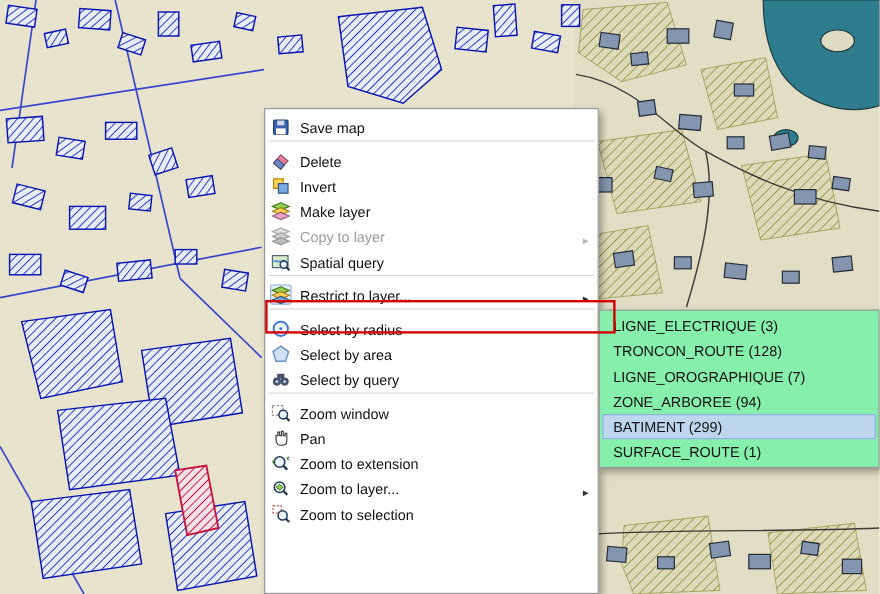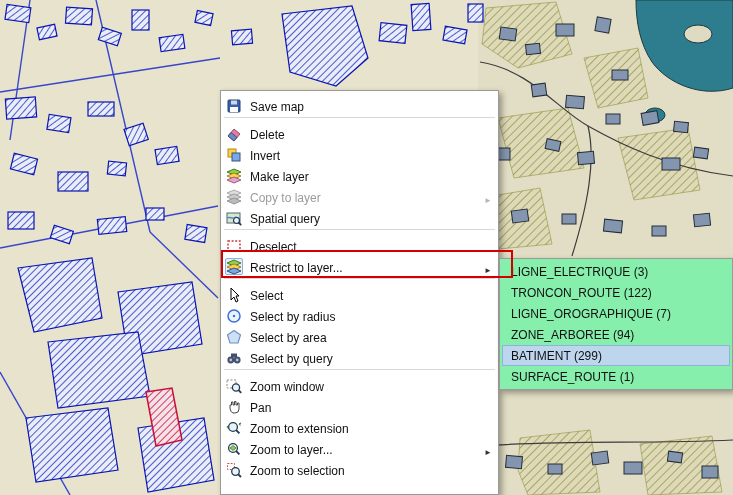--- a/index.html
+++ b/index.html
@@ -226,51 +226,35 @@
             <path d="M1,8 C4,6 7,10 10,7 L14,9" fill="none" stroke="#4A8FD0" stroke-width="1.4"></path>
             <circle cx="10.5" cy="10.5" r="3" fill="#EAF2FA" stroke="#223A55" stroke-width="1.2"></circle>
             <line x1="12.7" y1="12.7" x2="15.2" y2="15.2" stroke="#223A55" stroke-width="1.8"></line>
           </svg>
       </span>
       <span class="lbl">Spatial query</span>
     </div>
 
     <div class="sep"></div>
 
-    <div class="mi">
-      <span class="ic">
-        <svg viewBox="0 0 16 16" width="16" height="16">
-            <rect x="2" y="3" width="12" height="10" fill="none" stroke="#D03030" stroke-width="1.4" stroke-dasharray="2,1.6"></rect>
-          </svg>
-      </span>
-      <span class="lbl">Deselect</span>
-    </div>
 
     <div class="mi">
       <span class="ic boxed">
         <svg viewBox="0 0 16 16" width="16" height="16">
             <polygon points="8,1 15,4 8,7 1,4" fill="#8FD14F" stroke="#4A7A1E"></polygon>
             <polygon points="8,5 15,8 8,11 1,8" fill="#FFD24D" stroke="#A8821E"></polygon>
             <polygon points="8,9 15,12 8,15 1,12" fill="#7AA7E8" stroke="#33557A"></polygon>
           </svg>
       </span>
       <span class="lbl">Restrict to layer...</span>
       <span class="arrow">►</span>
     </div>
 
     <div class="sep"></div>
 
-    <div class="mi">
-      <span class="ic">
-        <svg viewBox="0 0 16 16" width="16" height="16">
-            <polygon points="5,1 5,13 8,10 10,15 12,14 10,9 13,9" fill="#FFFFFF" stroke="#000000"></polygon>
-          </svg>
-      </span>
-      <span class="lbl">Select</span>
-    </div>
 
     <div class="mi">
       <span class="ic">
         <svg viewBox="0 0 16 16" width="16" height="16">
             <circle cx="8" cy="8" r="6" fill="#EAF2FA" stroke="#3A6FD8" stroke-width="1.5"></circle>
             <circle cx="8" cy="8" r="1.2" fill="#3A6FD8"></circle>
           </svg>
       </span>
       <span class="lbl">Select by radius</span>
     </div>
@@ -353,21 +337,21 @@
       <span class="lbl">Zoom to selection</span>
     </div>
 
   </div>
 
   <div class="submenu">
     <div class="smi">
       <span>LIGNE_ELECTRIQUE (3)</span>
     </div>
     <div class="smi">
-      <span>TRONCON_ROUTE (122)</span>
+      <span>TRONCON_ROUTE (128)</span>
     </div>
     <div class="smi">
       <span>LIGNE_OROGRAPHIQUE (7)</span>
     </div>
     <div class="smi">
       <span>ZONE_ARBOREE (94)</span>
     </div>
     <div class="smi hl">
       <span>BATIMENT (299)</span>
     </div>

